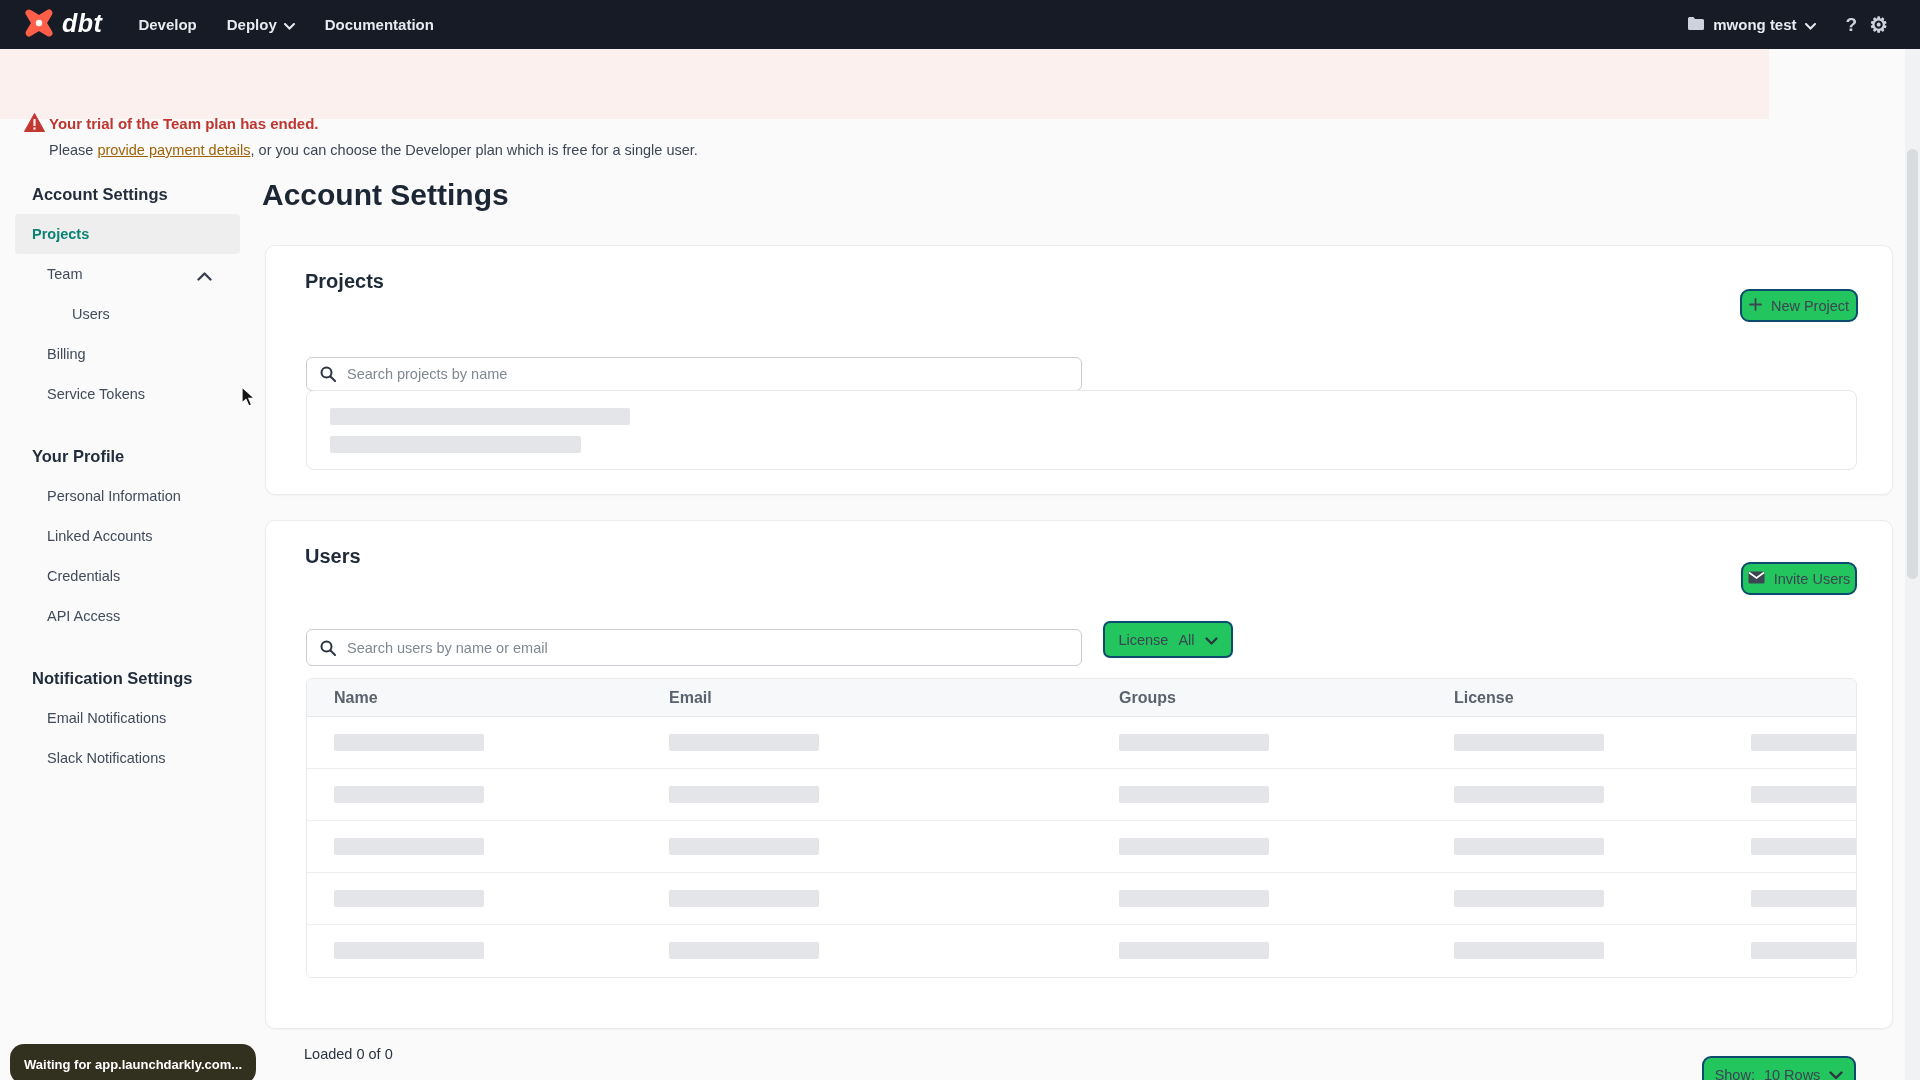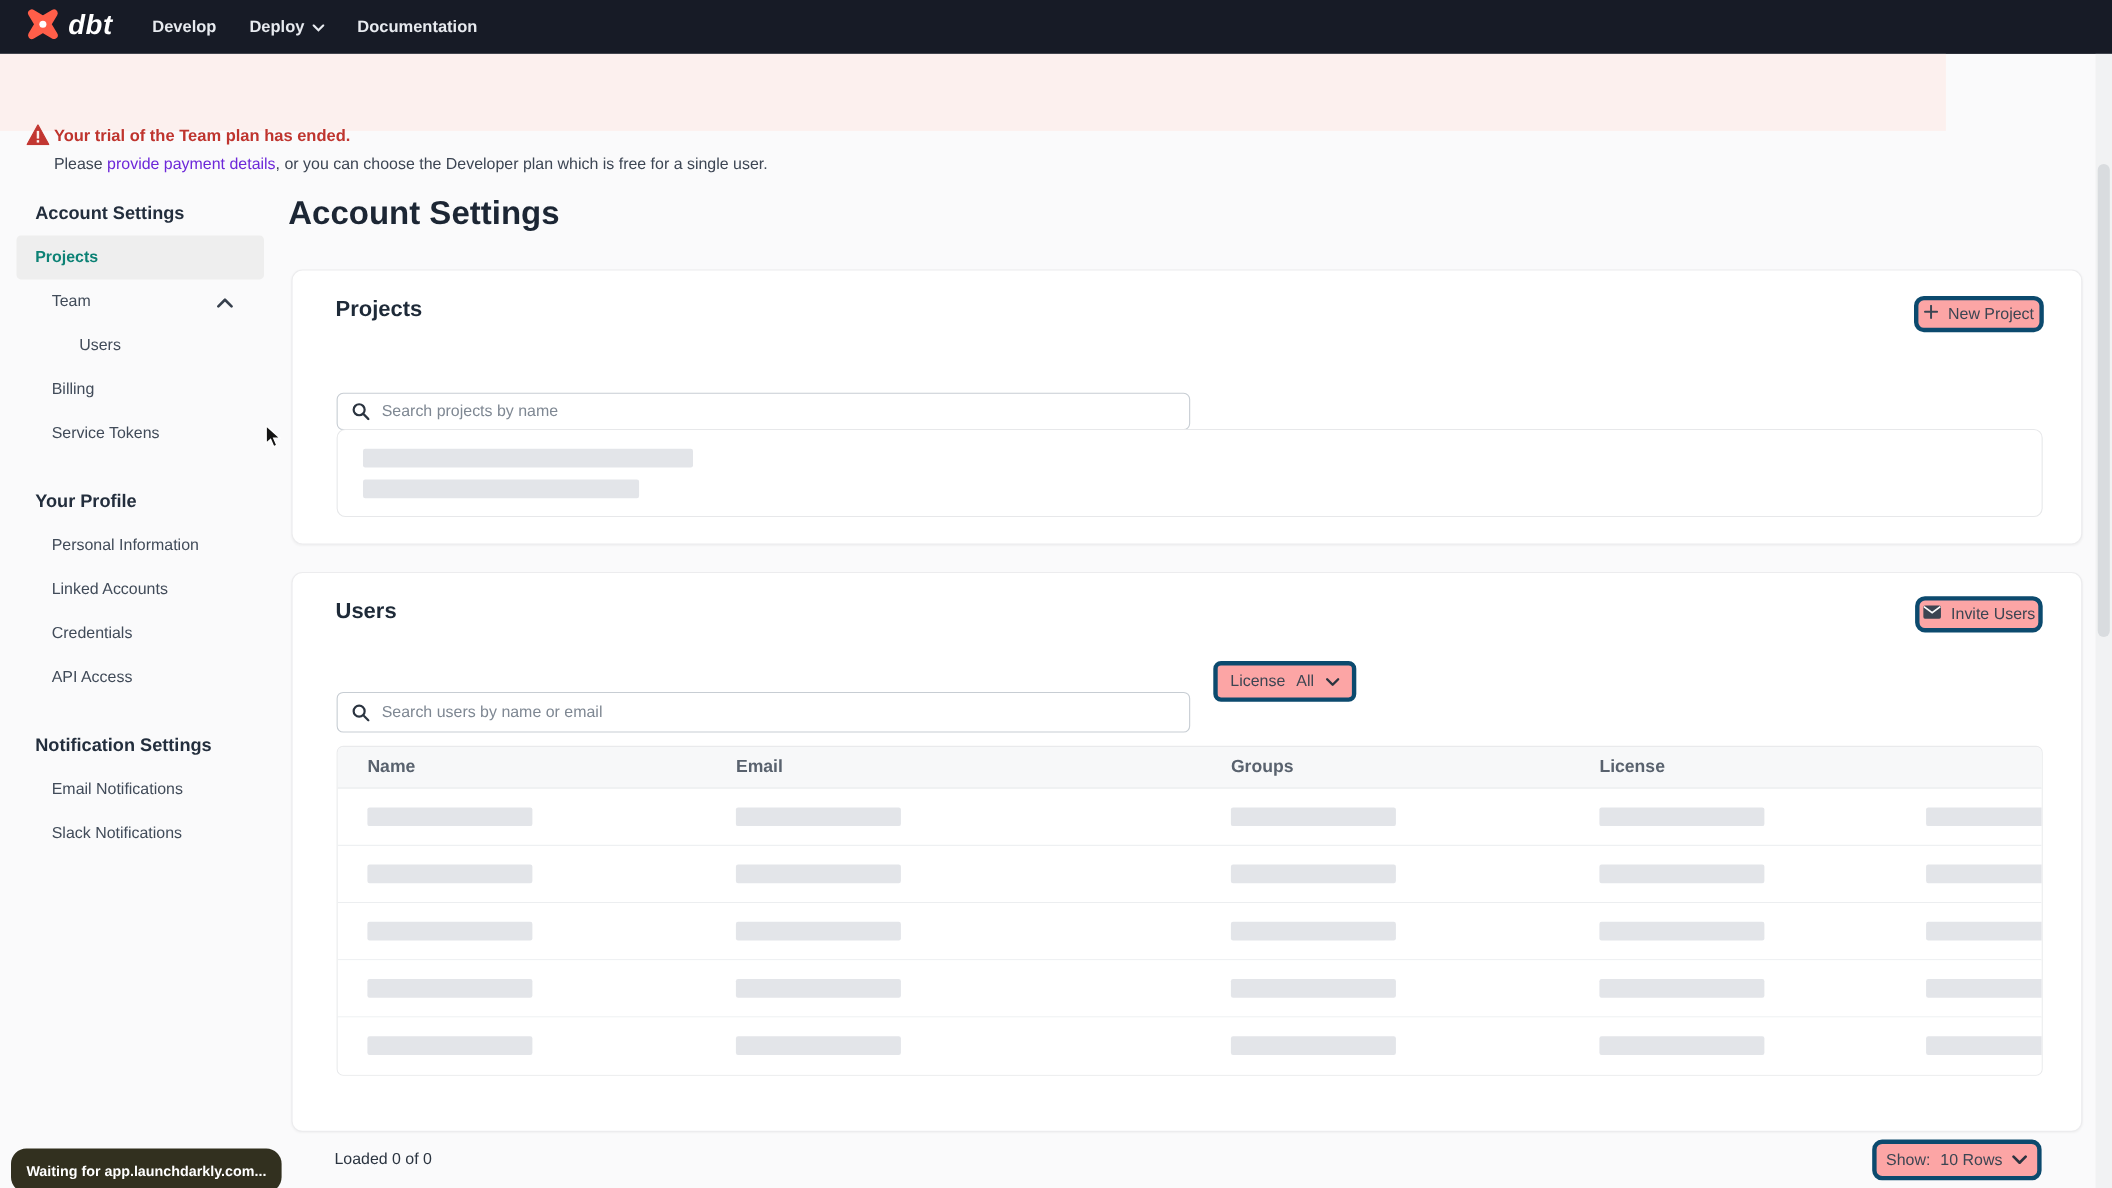--- a/index.html
+++ b/index.html
@@ -16,21 +16,21 @@
   .nav-right { position:absolute; right:32px; top:0; height:49px; display:flex; align-items:center; gap:12px; }
   .acct { display:flex; align-items:center; gap:8px; color:#e7eaef; font-size:15px; font-weight:bold; margin-right:18px; cursor:pointer;}
   .nav-ico { color:#cdd3dc; font-size:19px; font-weight:bold; cursor:pointer; line-height:1; }
   .gear-glyph { font-size:21px; }
 
   
   .banner { position:absolute; left:0; top:49px; width:1769px; height:70px; background:#fcf0ee; }
   .banner-tri { position:absolute; left:24px; top:64px; }
   .banner-title { position:absolute; left:49px; top:66px; font-size:15px; font-weight:bold; color:#bf352f; }
   .banner-body { position:absolute; left:49px; top:93px; font-size:14.5px; color:#3d4654; }
-  .banner-link { color:#6d28d9; cursor:pointer; }
+  .banner-link { color:#a16207; text-decoration:underline; cursor:pointer; }
 
   
   .sidebar { position:absolute; left:0; top:119px; width:248px; }
   .side-head { height:40px; display:flex; align-items:center; padding-left:32px;
                font-size:16.5px; font-weight:bold; color:#232e3d; }
   .side-item { height:40px; display:flex; align-items:center; padding-left:32px; margin:0 8px 0 15px;
                font-size:14.5px; color:#414b59; border-radius:4px; cursor:pointer; position:relative; }
   .side-item.active { background:#eeeeee; color:#0c8275; font-weight:bold; padding-left:17px; }
   .side-item.indent { padding-left:57px; }
   .side-item.active { padding-left:17px; }
@@ -41,22 +41,22 @@
   
   .page-title { position:absolute; left:262px; top:178px; font-size:30px; font-weight:bold; color:#1c2634; }
 
   .card { position:absolute; left:265px; width:1628px; background:#ffffff; border:1px solid #ececee;
           border-radius:10px; box-shadow:0 1px 2px rgba(23,27,38,0.04); }
   .card-projects { top:245px; height:250px; }
   .card-users { top:520px; height:509px; }
   .card-h2 { position:absolute; left:39px; top:24px; font-size:20px; font-weight:bold; color:#1e2a38; }
 
   .btn { position:absolute; display:flex; align-items:center; justify-content:center; gap:9px;
-         background:#fca5a5; border:4px solid #0c4a6e; border-radius:9px; font-size:14.5px;
-         color:#3c4552; cursor:pointer; }
+         background:#22c55e; border:2px solid #0c4a6e; border-radius:9px; font-size:14.5px;
+         color:#3c4552; cursor:pointer;margin-top:20px; }
   .btn-new { left:1474px; top:23px; width:118px; height:33px; }
   .btn-invite { left:1475px; top:21px; width:116px; height:33px; }
 
   .search-wrap { position:absolute;margin-top:28px; }
   .search-wrap svg { position:absolute; left:14px; top:50%; transform:translateY(-50%); }
   .search-input { width:100%; height:100%; border:1px solid #c7cdd3; border-radius:6px; background:#fff;
                   padding:0 12px 0 40px; font-size:14.5px; color:#333; outline:none;
                   font-family:"Liberation Sans", sans-serif; }
   .search-input::placeholder { color:#7f8893; }
   .sw1 { left:40px; top:83px; width:776px; height:34px; }
@@ -121,20 +121,37 @@
         <span>Deploy</span>
         <span>
           <svg width="11" height="7" viewBox="0 0 11 7">
               <polyline points="1,1 5.5,5.5 10,1" fill="none" stroke="#e7eaef" stroke-width="2" stroke-linecap="round"></polyline>
             </svg>
         </span>
       </span>
       <span class="nav-item">
         <span>Documentation</span>
       </span>
+    </div>
+    <div class="nav-right">
+      <div class="acct">
+        <span>
+          <svg width="18" height="15" viewBox="0 0 18 15">
+              <path d="M1 2.5 Q1 1 2.5 1 L6.5 1 L8 3 L15.5 3 Q17 3 17 4.5 L17 12.5 Q17 14 15.5 14 L2.5 14 Q1 14 1 12.5 Z" fill="#cdd3dc"></path>
+            </svg>
+        </span>
+        <span>mwong test</span>
+        <span>
+          <svg width="11" height="7" viewBox="0 0 11 7">
+              <polyline points="1,1 5.5,5.5 10,1" fill="none" stroke="#e7eaef" stroke-width="2" stroke-linecap="round"></polyline>
+            </svg>
+        </span>
+      </div>
+      <span class="nav-ico">?</span>
+      <span class="nav-ico gear-glyph">⚙</span>
     </div>
   </div>
 
   <div class="banner">
     <span class="banner-tri">
       <svg width="21" height="19" viewBox="0 0 21 19">
         <path d="M10.5 0.5 L20.5 18.5 L0.5 18.5 Z" fill="#c23732" stroke="#c23732" stroke-width="1" stroke-linejoin="round"></path>
         <rect x="9.4" y="6" width="2.2" height="7" fill="#fcf0ee"></rect>
         <rect x="9.4" y="14.4" width="2.2" height="2.2" fill="#fcf0ee"></rect>
       </svg>

